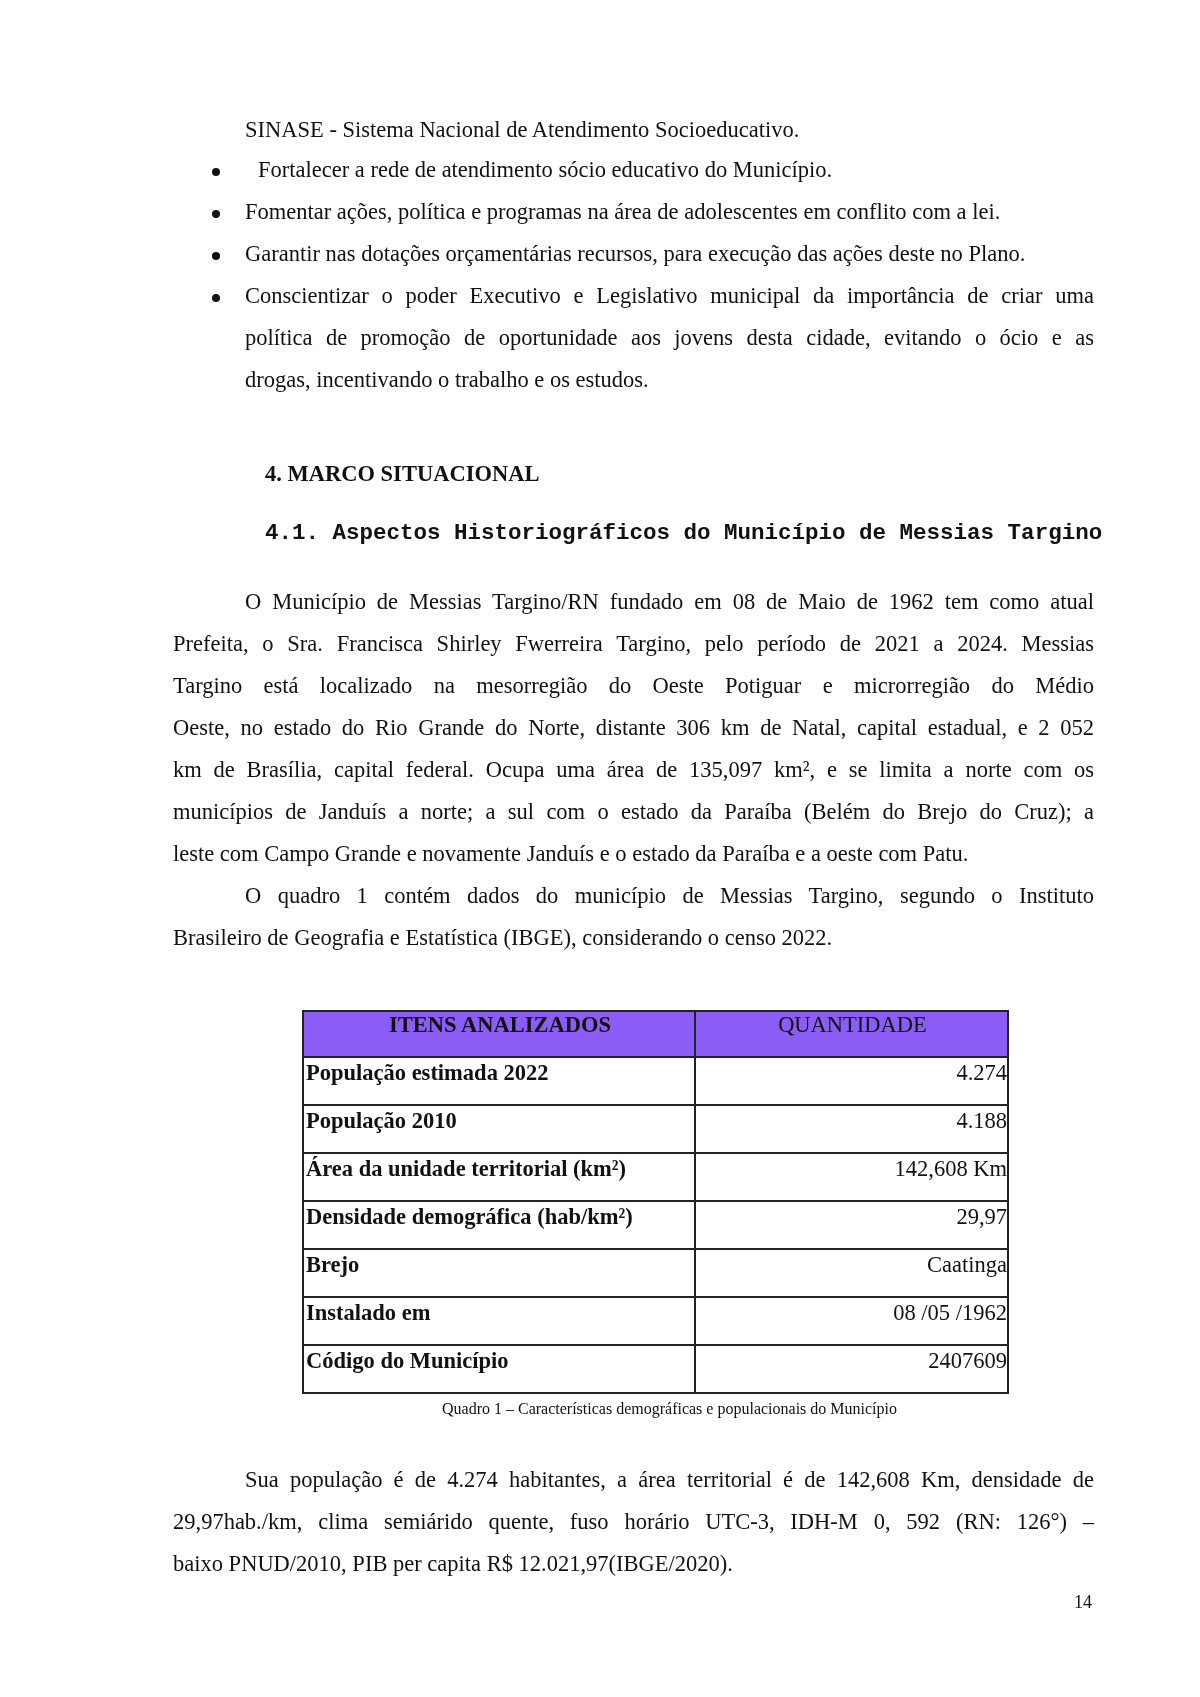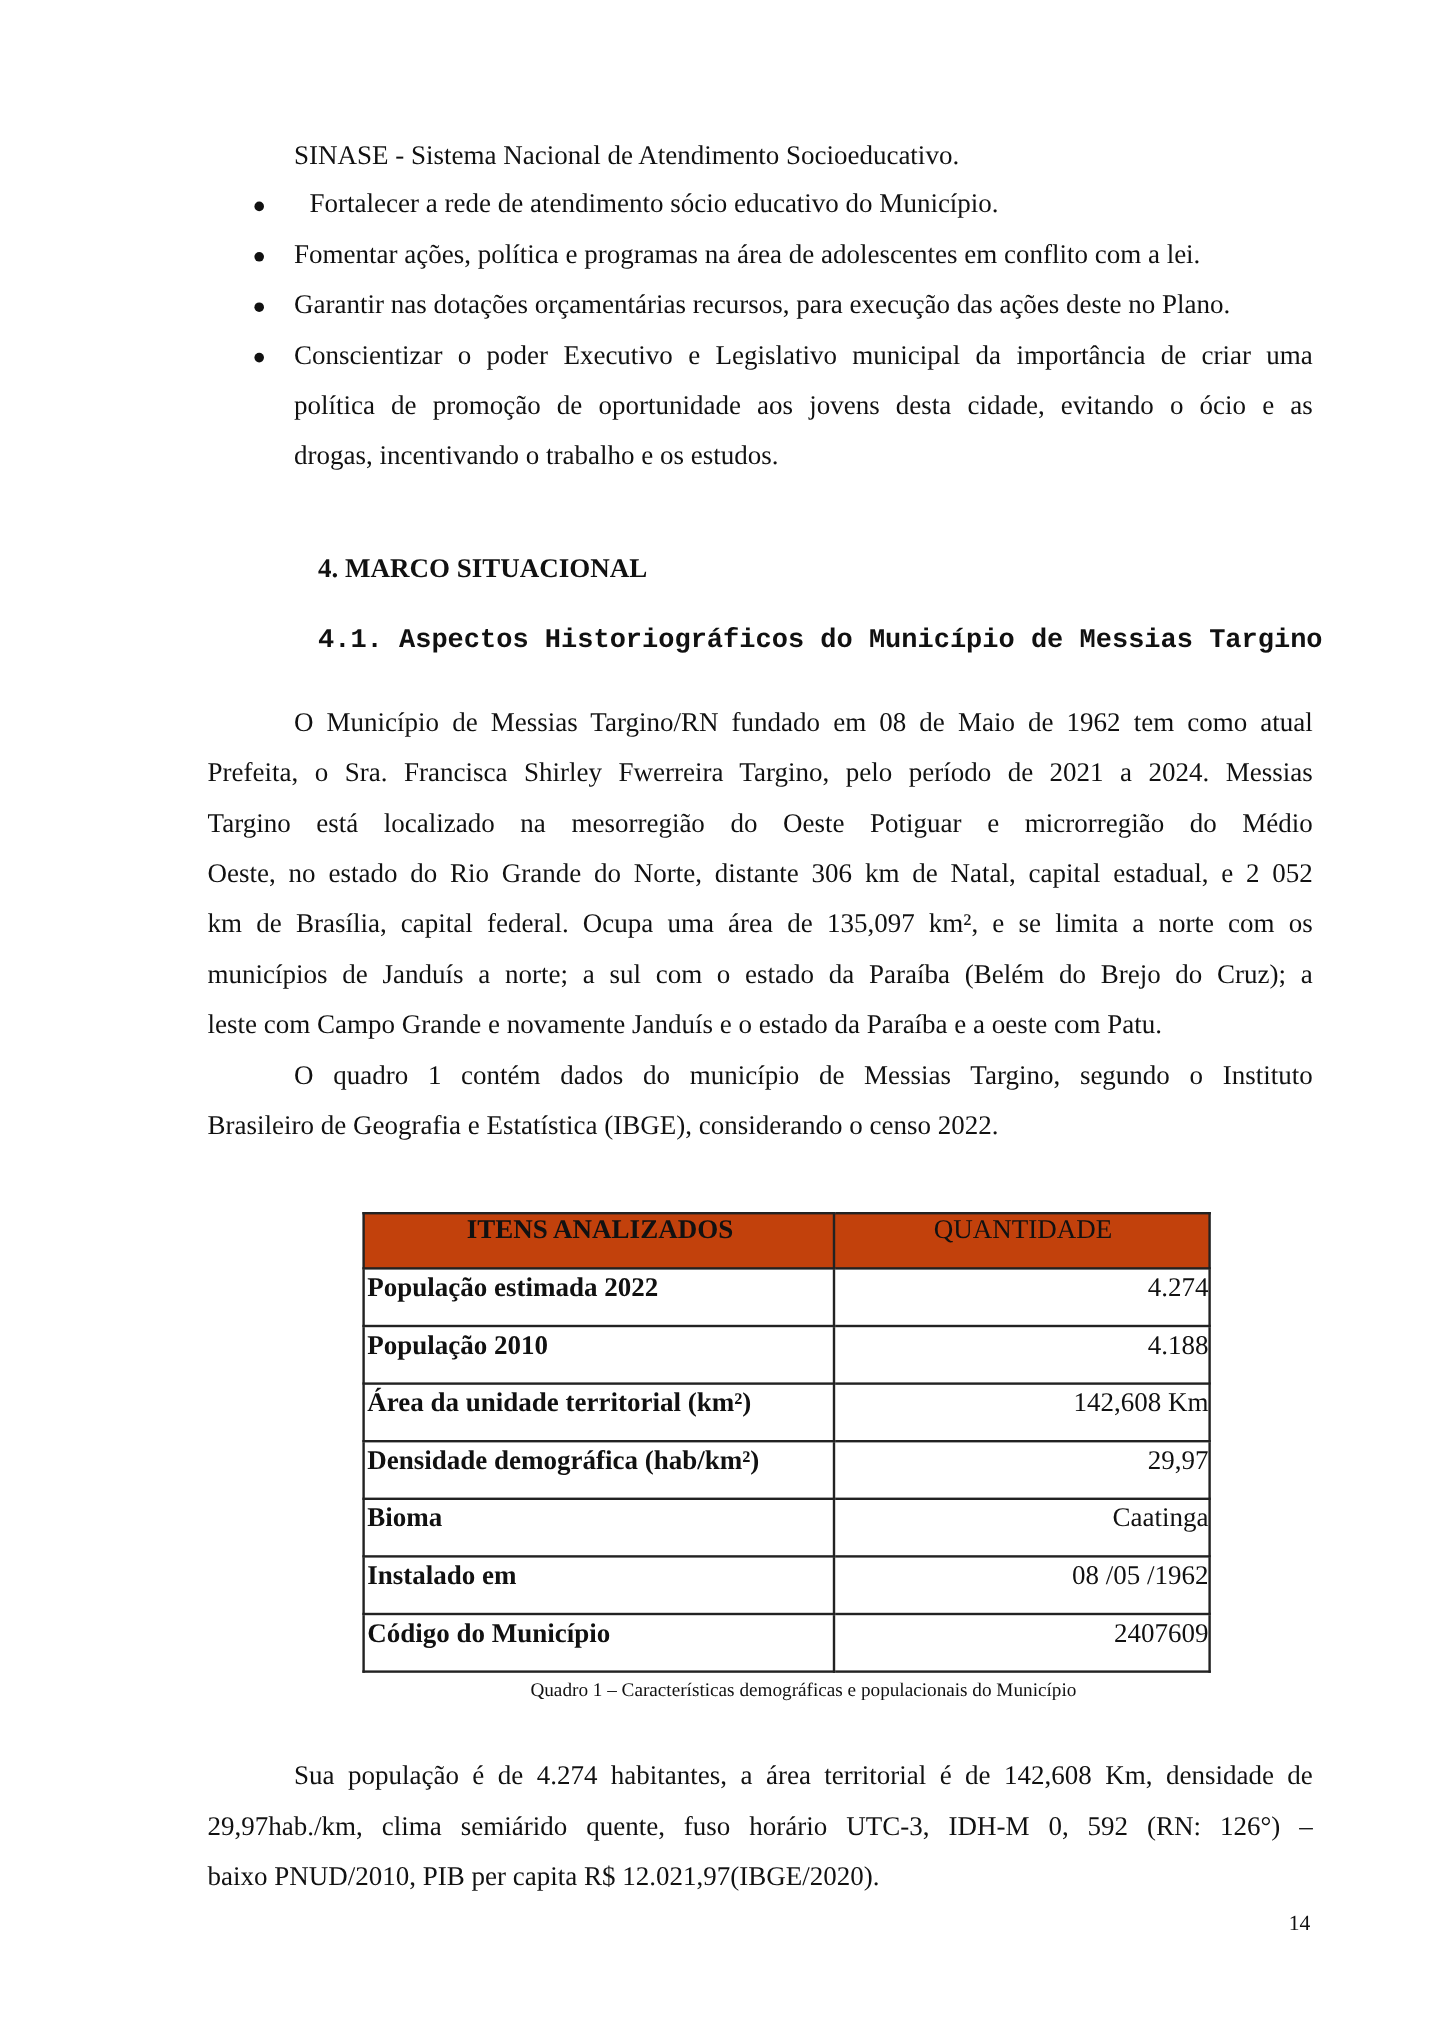--- a/index.html
+++ b/index.html
@@ -5,21 +5,21 @@
   html, body { margin:0; padding:0; background:#ffffff; }
   body { width:1200px; height:1697px; position:relative; overflow:hidden;
          font-family:"Liberation Serif", serif; color:#111; }
   .line { position:absolute; font-size:22.5px; line-height:28px; white-space:nowrap; }
   .just { text-align:justify; text-align-last:justify; width:921px; left:173px; white-space:normal; }
   .bullet-dot { position:absolute; left:212px; width:8px; height:8px; border-radius:50%; background:#111; }
   .h { font-weight:bold; }
   table { position:absolute; left:302px; top:1010px; border-collapse:collapse; width:707px;
           font-family:"Liberation Serif", serif; }
   td, th { border:2px solid #222; height:44px; padding:0 0 0 2px; font-size:22.5px; vertical-align:top; }
-  th { background:#c2410c; font-weight:normal; height:44px; }
+  th { background:#8b5cf6; font-weight:normal; height:44px; }
   th.c1 { font-weight:bold; text-align:center; width:388px; }
   th.c2 { text-align:center; }
   td.c1 { font-weight:bold; padding-top:2px; }
   td.c2 { text-align:right; padding-top:2px; padding-right:0;margin-left:16px; }
   .caption { position:absolute; left:442px; top:1400px; font-size:16px; }
   .pagenum { position:absolute; left:1074px; top:1592px; font-family:Liberation Serif, serif; font-size:18px; }
 </style>
 </head>
 <body>
 
@@ -75,21 +75,21 @@
         </tr>
       <tr>
           <td class="c1">Área da unidade territorial (km²)</td>
           <td class="c2">142,608 Km</td>
         </tr>
       <tr>
           <td class="c1">Densidade demográfica (hab/km²)</td>
           <td class="c2">29,97</td>
         </tr>
       <tr>
-          <td class="c1">Bioma</td>
+          <td class="c1">Brejo</td>
           <td class="c2">Caatinga</td>
         </tr>
       <tr>
           <td class="c1">Instalado em</td>
           <td class="c2">08 /05 /1962</td>
         </tr>
       <tr>
           <td class="c1">Código do Município</td>
           <td class="c2">2407609</td>
         </tr>

